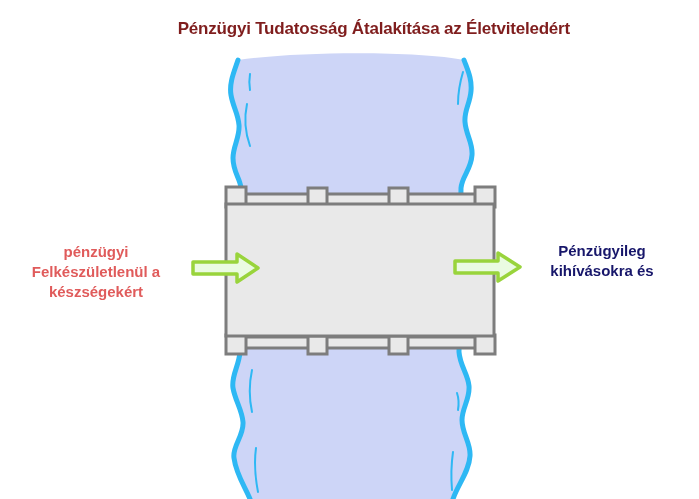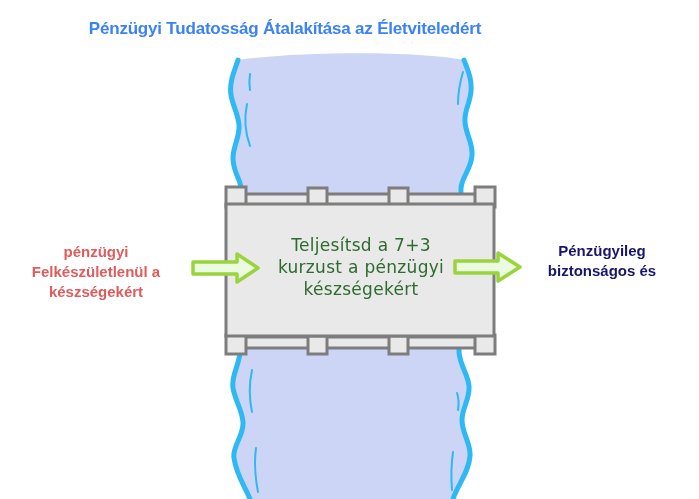--- a/index.html
+++ b/index.html
@@ -6,23 +6,23 @@
   .canvas{
     position:relative;
     width:699px;height:499px;
     background:#ffffff;
     overflow:hidden;
     font-family:"Liberation Sans","DejaVu Sans",sans-serif;
   }
   .canvas svg{position:absolute;left:0;top:0;}
   .title{
     position:absolute;top:19px;left:0;width:570px;
-    text-align:center;
+    text-align:right;
     font-size:17px;font-weight:bold;letter-spacing:-0.2px;
-    color:#3b82f6;
+    color:#7f1d1d;
   }
   .label{position:absolute;text-align:center;}
   .label div{white-space:nowrap;}
   .label-left{
     left:6px;top:242px;width:180px;
     font-size:15px;font-weight:bold;line-height:20px;
     color:#e05b5b;
   }
   .label-center{
     left:251px;top:234px;width:220px;
@@ -94,24 +94,19 @@
     <path stroke-width="3.5" stroke-linejoin="round" d="M193,262 L237,262 L237,254 L258,268 L237,282 L237,274 L193,274 Z" fill="#eafbe2" stroke="#99d43c"></path>
     <path stroke-width="3.5" stroke-linejoin="round" d="M455,261 L498,261 L498,253 L520,267 L498,281 L498,273 L455,273 Z" fill="#eafbe2" stroke="#99d43c"></path>
   </svg>
 
   <div class="label label-left">
     <div>pénzügyi</div>
     <div>Felkészületlenül a</div>
     <div>készségekért</div>
   </div>
 
-  <div class="label label-center">
-    <div>Teljesítsd a 7+3</div>
-    <div>kurzust a pénzügyi</div>
-    <div>készségekért</div>
-  </div>
 
   <div class="label label-right">
     <div>Pénzügyileg</div>
-    <div>biztonságos és</div>
+    <div>kihívásokra és</div>
   </div>
 
 </div>
 
 </body></html>

